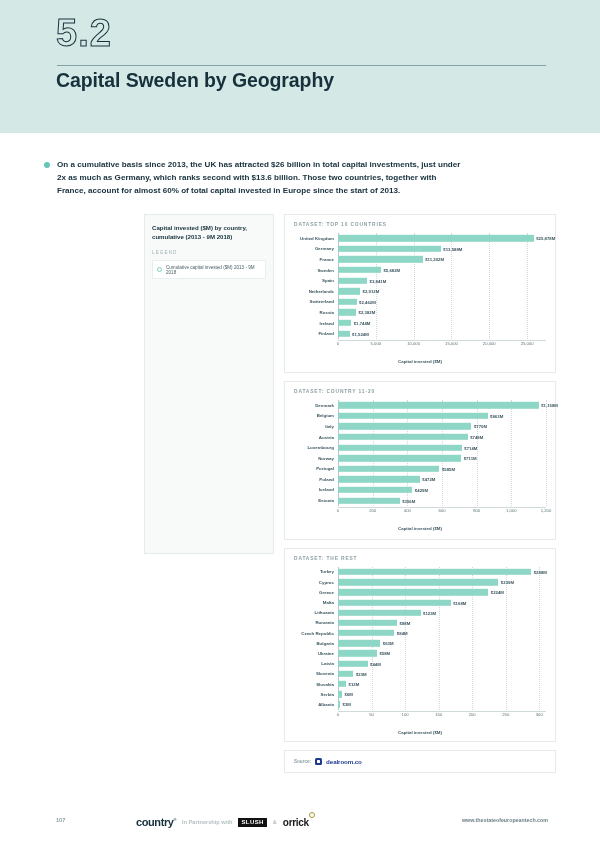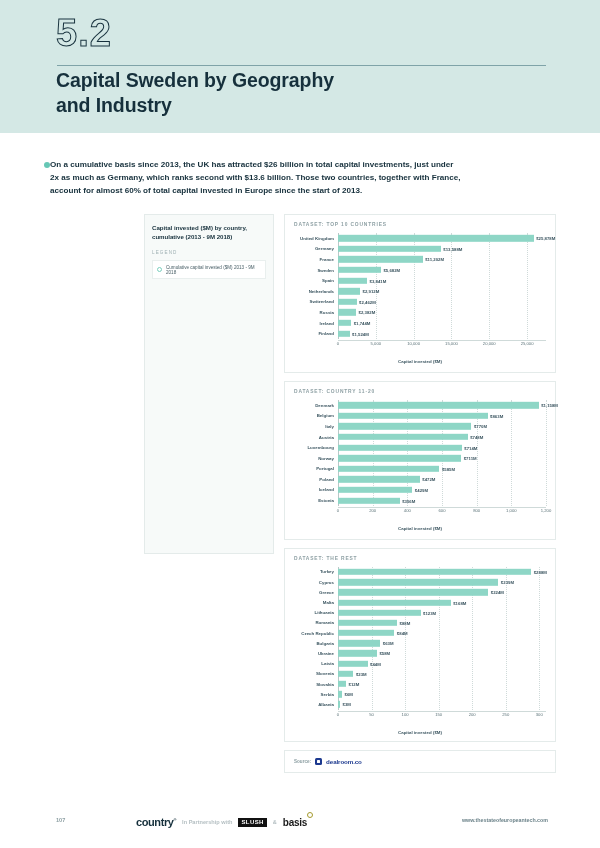--- a/index.html
+++ b/index.html
@@ -30,21 +30,21 @@
   }
   .header-title {
     position: absolute; left: 56px; top: 68px; width: 430px;
     font-size: 19.5px; font-weight: 700; line-height: 1.28;
     color: #16303c; letter-spacing: -0.1px;
   }
 
   
   .intro {
     position: absolute; left: 44px; top: 158px; width: 420px;
-    display: flex; 
+    display: flex; gap: 7px;
   }
   .bullet-dot {
     flex: 0 0 auto; width: 6px; height: 6px; border-radius: 50%;
     background: #66c7b5; margin-top: 4px;
   }
   .intro-text {
     font-size: 8.1px; line-height: 1.62; color: #16303c; font-weight: 600;
   }
 
   
@@ -188,21 +188,20 @@
 </head>
 <body>
 
 <div class="page">
 
   <div class="header-band">
     <div class="chapter-num">5.2</div>
     <div class="header-rule"></div>
     <div class="header-title">
       <div>Capital Sweden by Geography</div>
-      <div>and Industry</div>
     </div>
   </div>
 
   <div class="intro">
     <div class="bullet-dot"></div>
     <div class="intro-text">On a cumulative basis since 2013, the UK has attracted $26 billion in total capital investments, just under 2x as much as Germany, which ranks second with $13.6 billion. Those two countries, together with France, account for almost 60% of total capital invested in Europe since the start of 2013.</div>
   </div>
 
   <div class="content">
 
@@ -554,18 +553,18 @@
     </div>
   </div>
 
   <div class="footer">
     <div class="page-num">107</div>
     <div class="footer-center">
       <div class="atomico-logo"><span>country</span><sup>®</sup></div>
       <div class="partner-text">In Partnership with</div>
       <div class="slush-logo">SLUSH</div>
       <div class="amp">&amp;</div>
-      <div class="orrick-logo"><span>basis</span><span class="orrick-ring"></span></div>
+      <div class="orrick-logo"><span>orrick</span><span class="orrick-ring"></span></div>
     </div>
     <div class="site-url">www.thestateofeuropeantech.com</div>
   </div>
 
 </div>
 
 </body></html>

